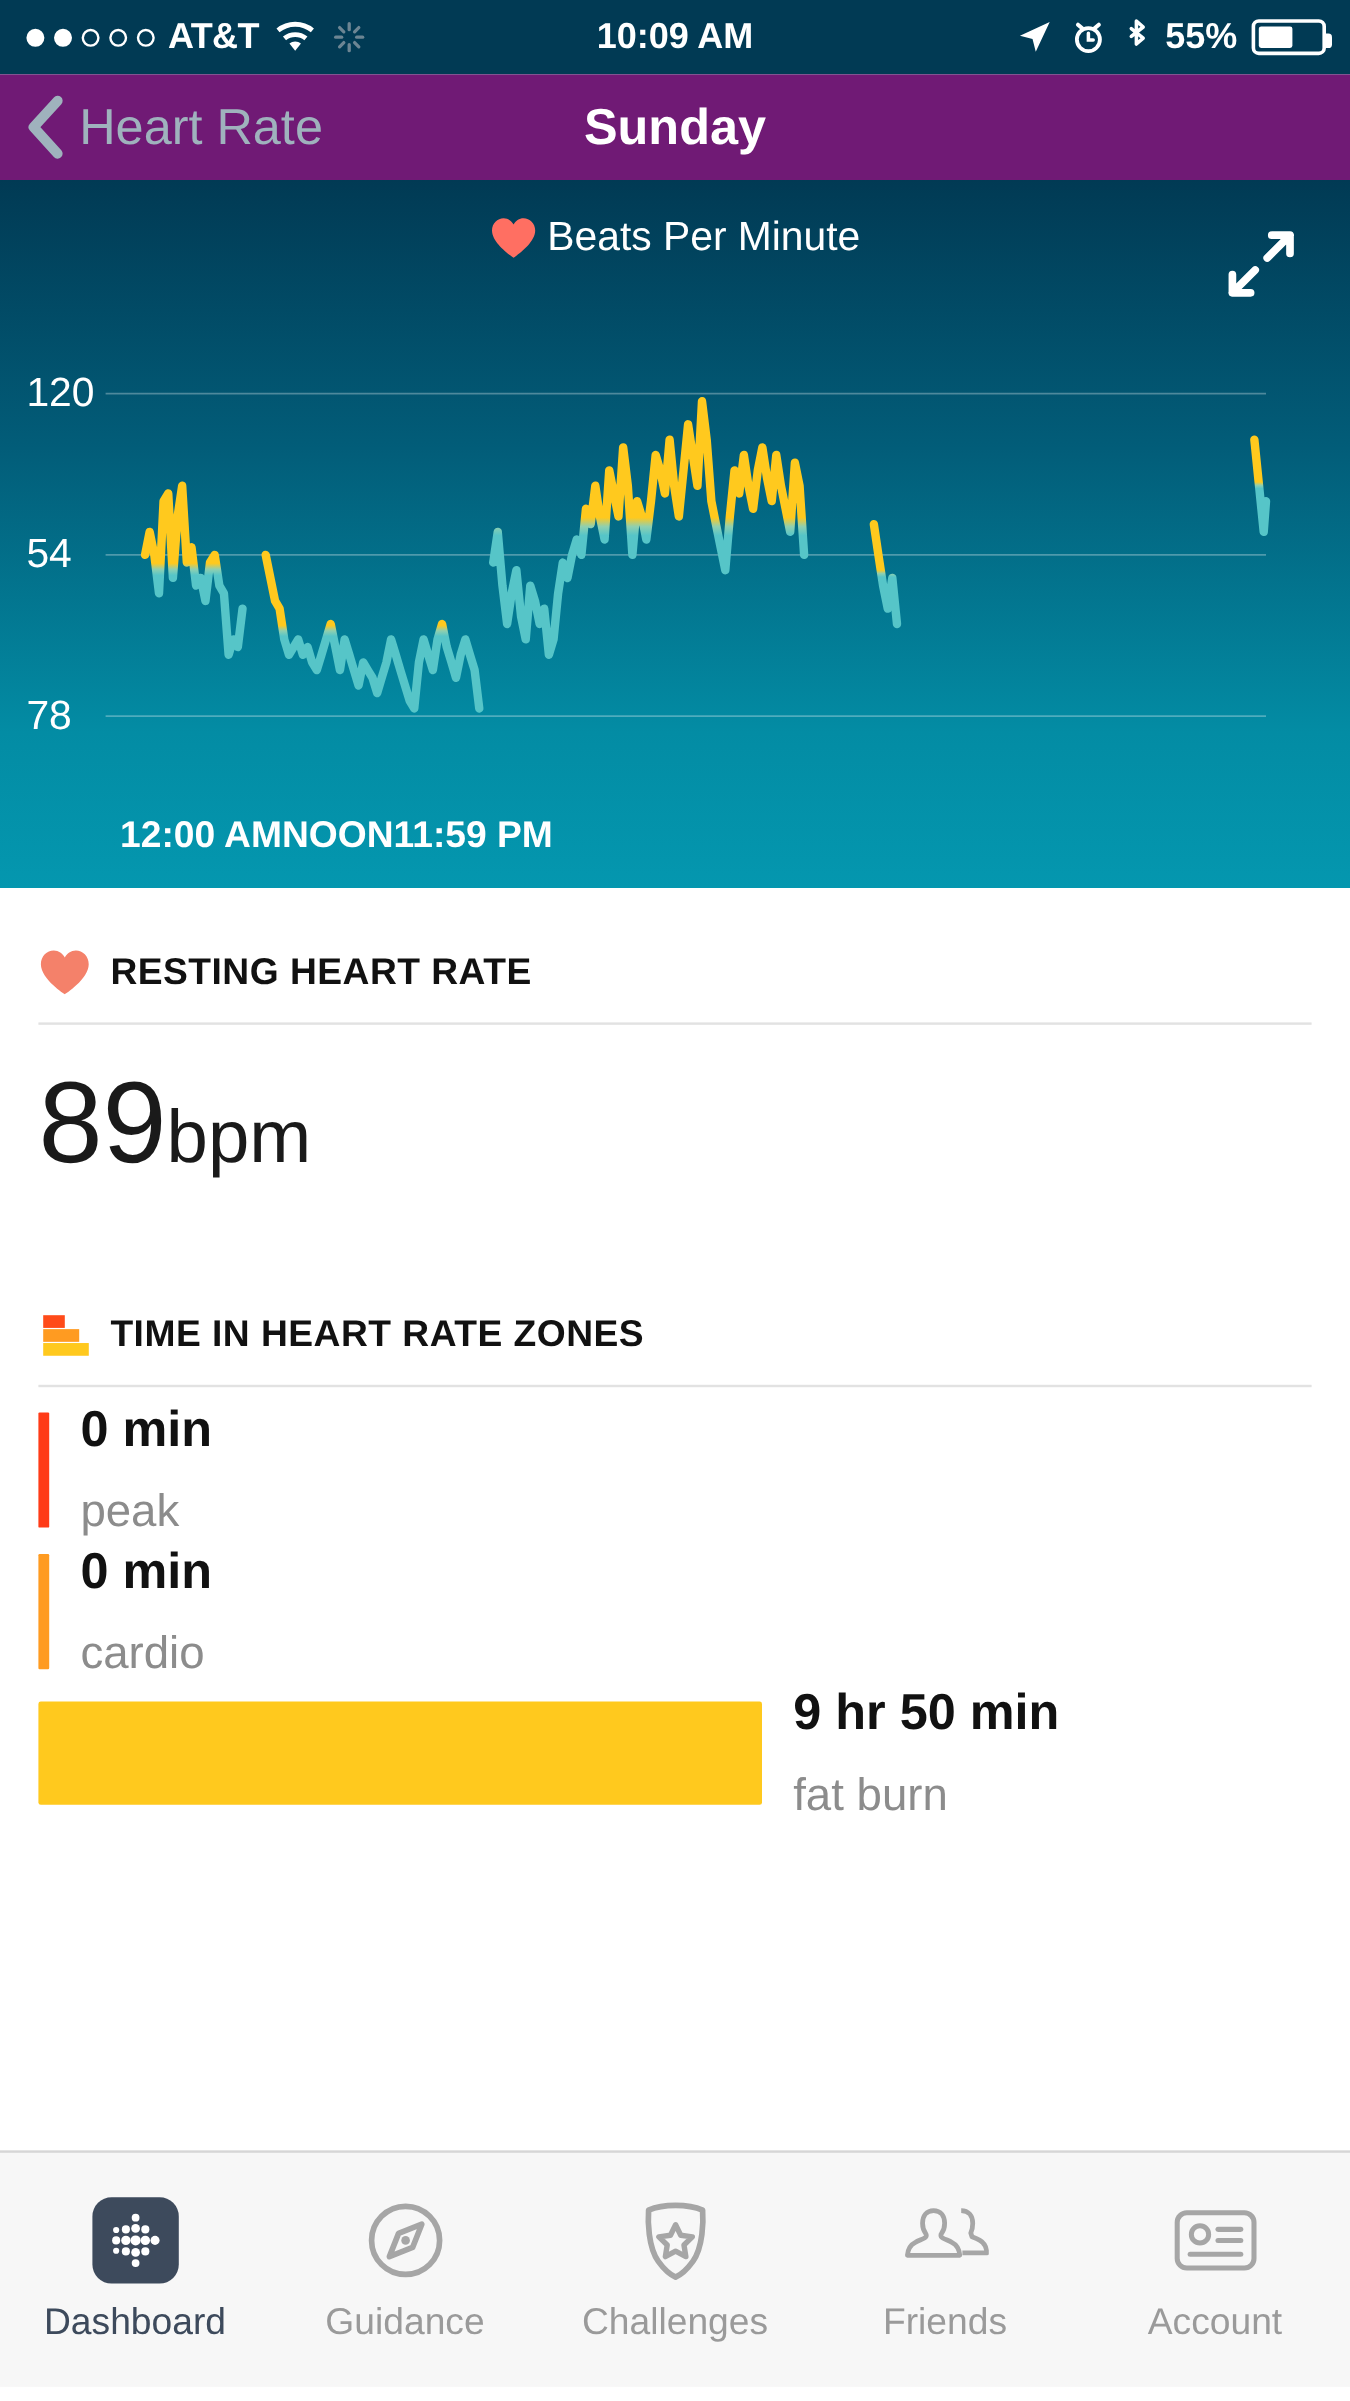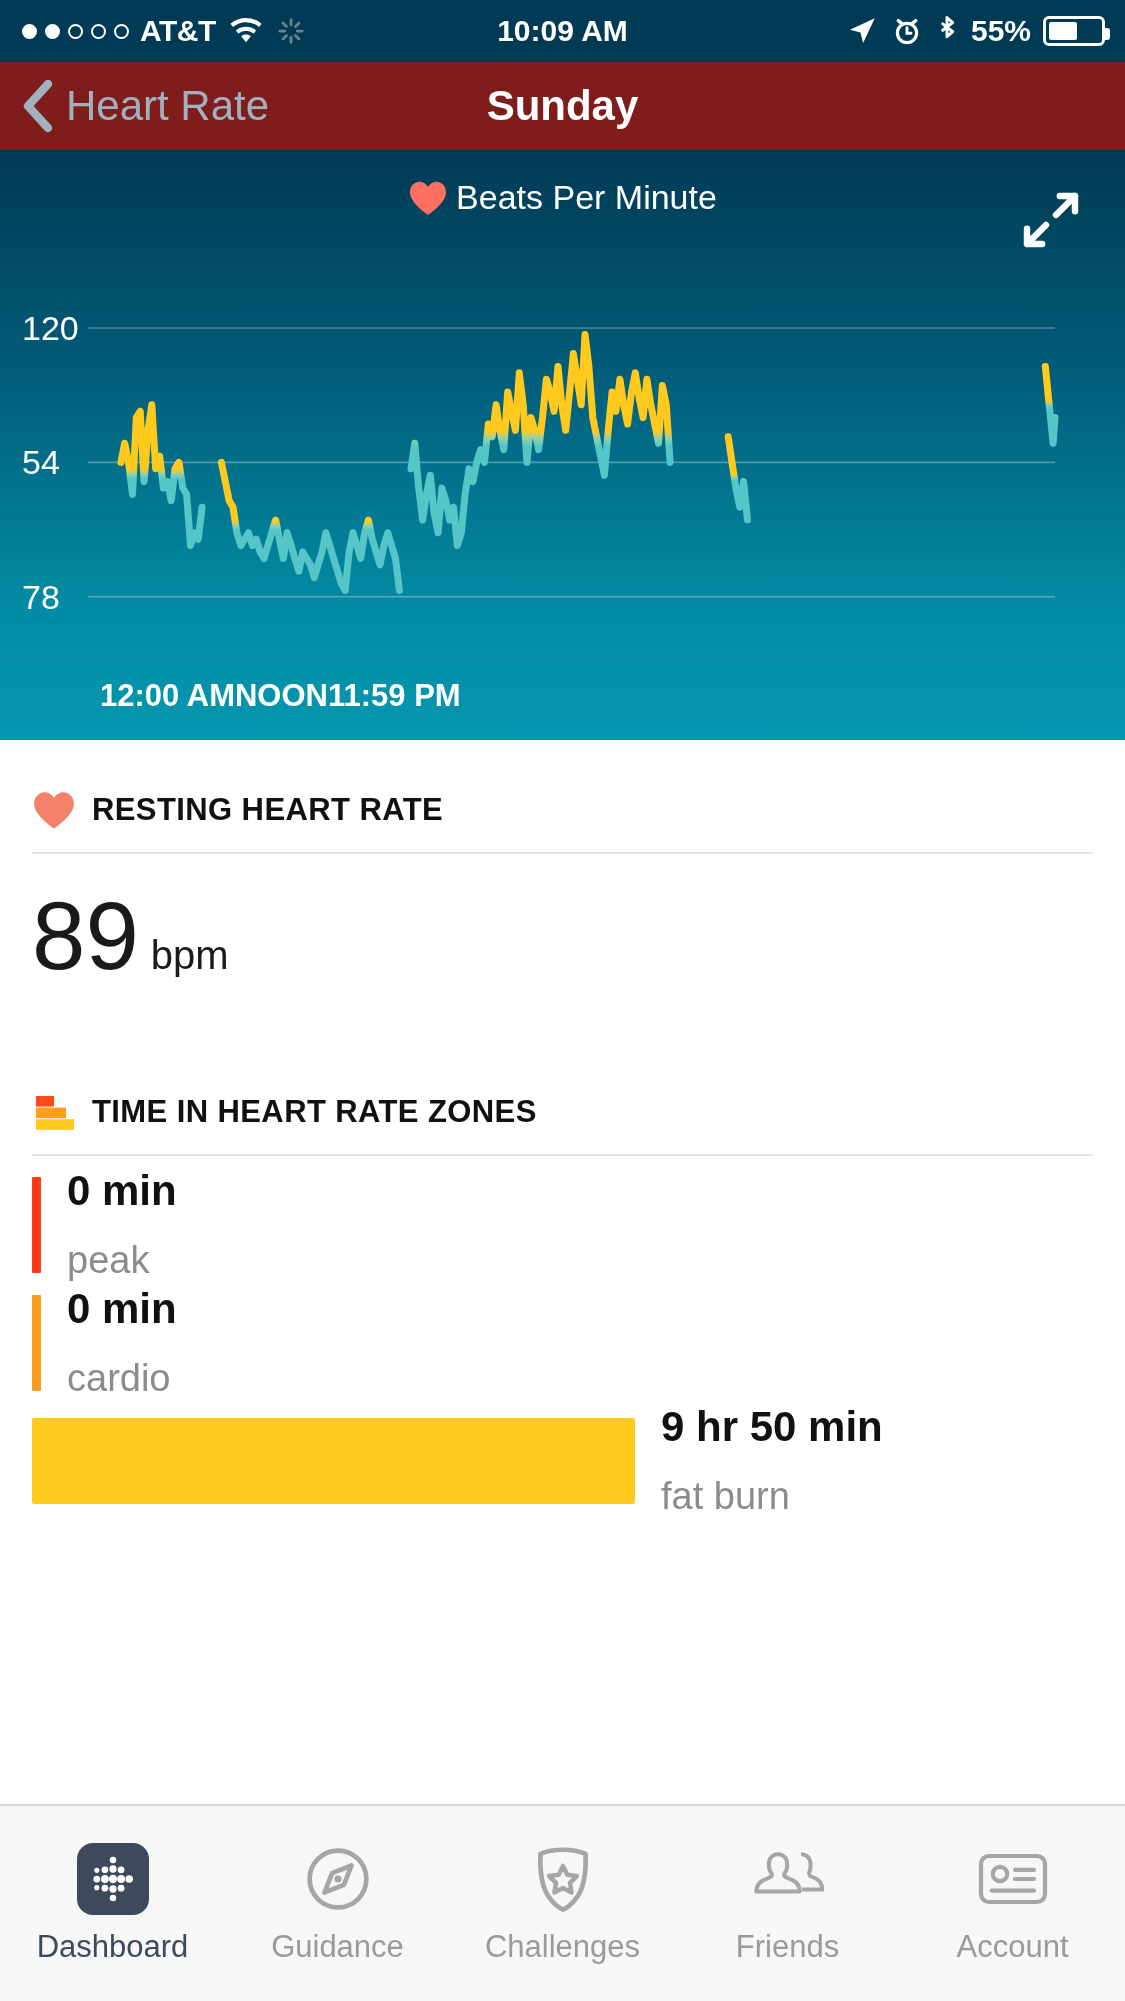--- a/index.html
+++ b/index.html
@@ -42,21 +42,21 @@
   }
   #battery-shell:after{
     content:""; position:absolute; right:-8px; top:9px;
     width:5px; height:12px; background:#ffffff; border-radius:0 3px 3px 0;
   }
   #battery-fill{ height:100%; background:#ffffff; border-radius:2px; }
 
   
   #nav-bar{
     height:88px; width:100%;
-    background:#7f1d1d;
+    background:#701a75;
     position:relative;
     display:flex; align-items:center;
   }
   #back-button{
     display:flex; align-items:center; gap:8px;
     padding-left:18px; cursor:pointer;
   }
   #back-label{ color:#9FB2BD; font-size:42px; font-weight:300; }
   #nav-title{
     position:absolute; left:0; right:0; text-align:center;
@@ -102,35 +102,35 @@
     border-bottom:2px solid #E2E2E2;
   }
   .section-title{
     font-size:31px; font-weight:bold; color:#111111; letter-spacing:0.4px;
   }
 
   #rhr-value-row{
     display:flex; align-items:baseline; padding-top:34px;
   }
   #rhr-number{ font-size:96px; font-weight:200; color:#1a1a1a; line-height:1; }
-  #rhr-unit{ font-size:40px; font-weight:300; color:#1a1a1a; margin-left:12px; }
+  #rhr-unit{ font-size:62px; font-weight:300; color:#1a1a1a; }
 
   #zones-list{ padding-top:10px; }
   .zone-row{
     display:flex; align-items:center; gap:26px; min-height:118px;
   }
   .zone-tick{ width:9px; height:96px; border-radius:1px; flex:none; }
   .zone-bar{ height:86px; border-radius:2px; flex:none; }
   .zone-text{ display:flex; flex-direction:column; justify-content:center; }
   .zone-amount{ font-size:42px; font-weight:bold; color:#111111; line-height:1.15; }
   .zone-name{ font-size:38px; font-weight:300; color:#8C8C8C; line-height:1.15;margin-top:24px; }
 
   
   #tab-bar{
-    position:absolute; bottom:0; left:0; width:100%; height:197px;
+    position:absolute; bottom:12px; left:0; width:100%; height:197px;
     background:#F7F7F7; border-top:2px solid #D6D6D6;
     display:flex;
   }
   .tab{
     flex:1; display:flex; flex-direction:column;
     align-items:center; justify-content:center; gap:14px;
     cursor:pointer;
   }
   .tab-label{ font-size:31px; color:#9A9A9A; font-weight:400; }
   .tab.active .tab-label{ color:#3D4A5C; }

